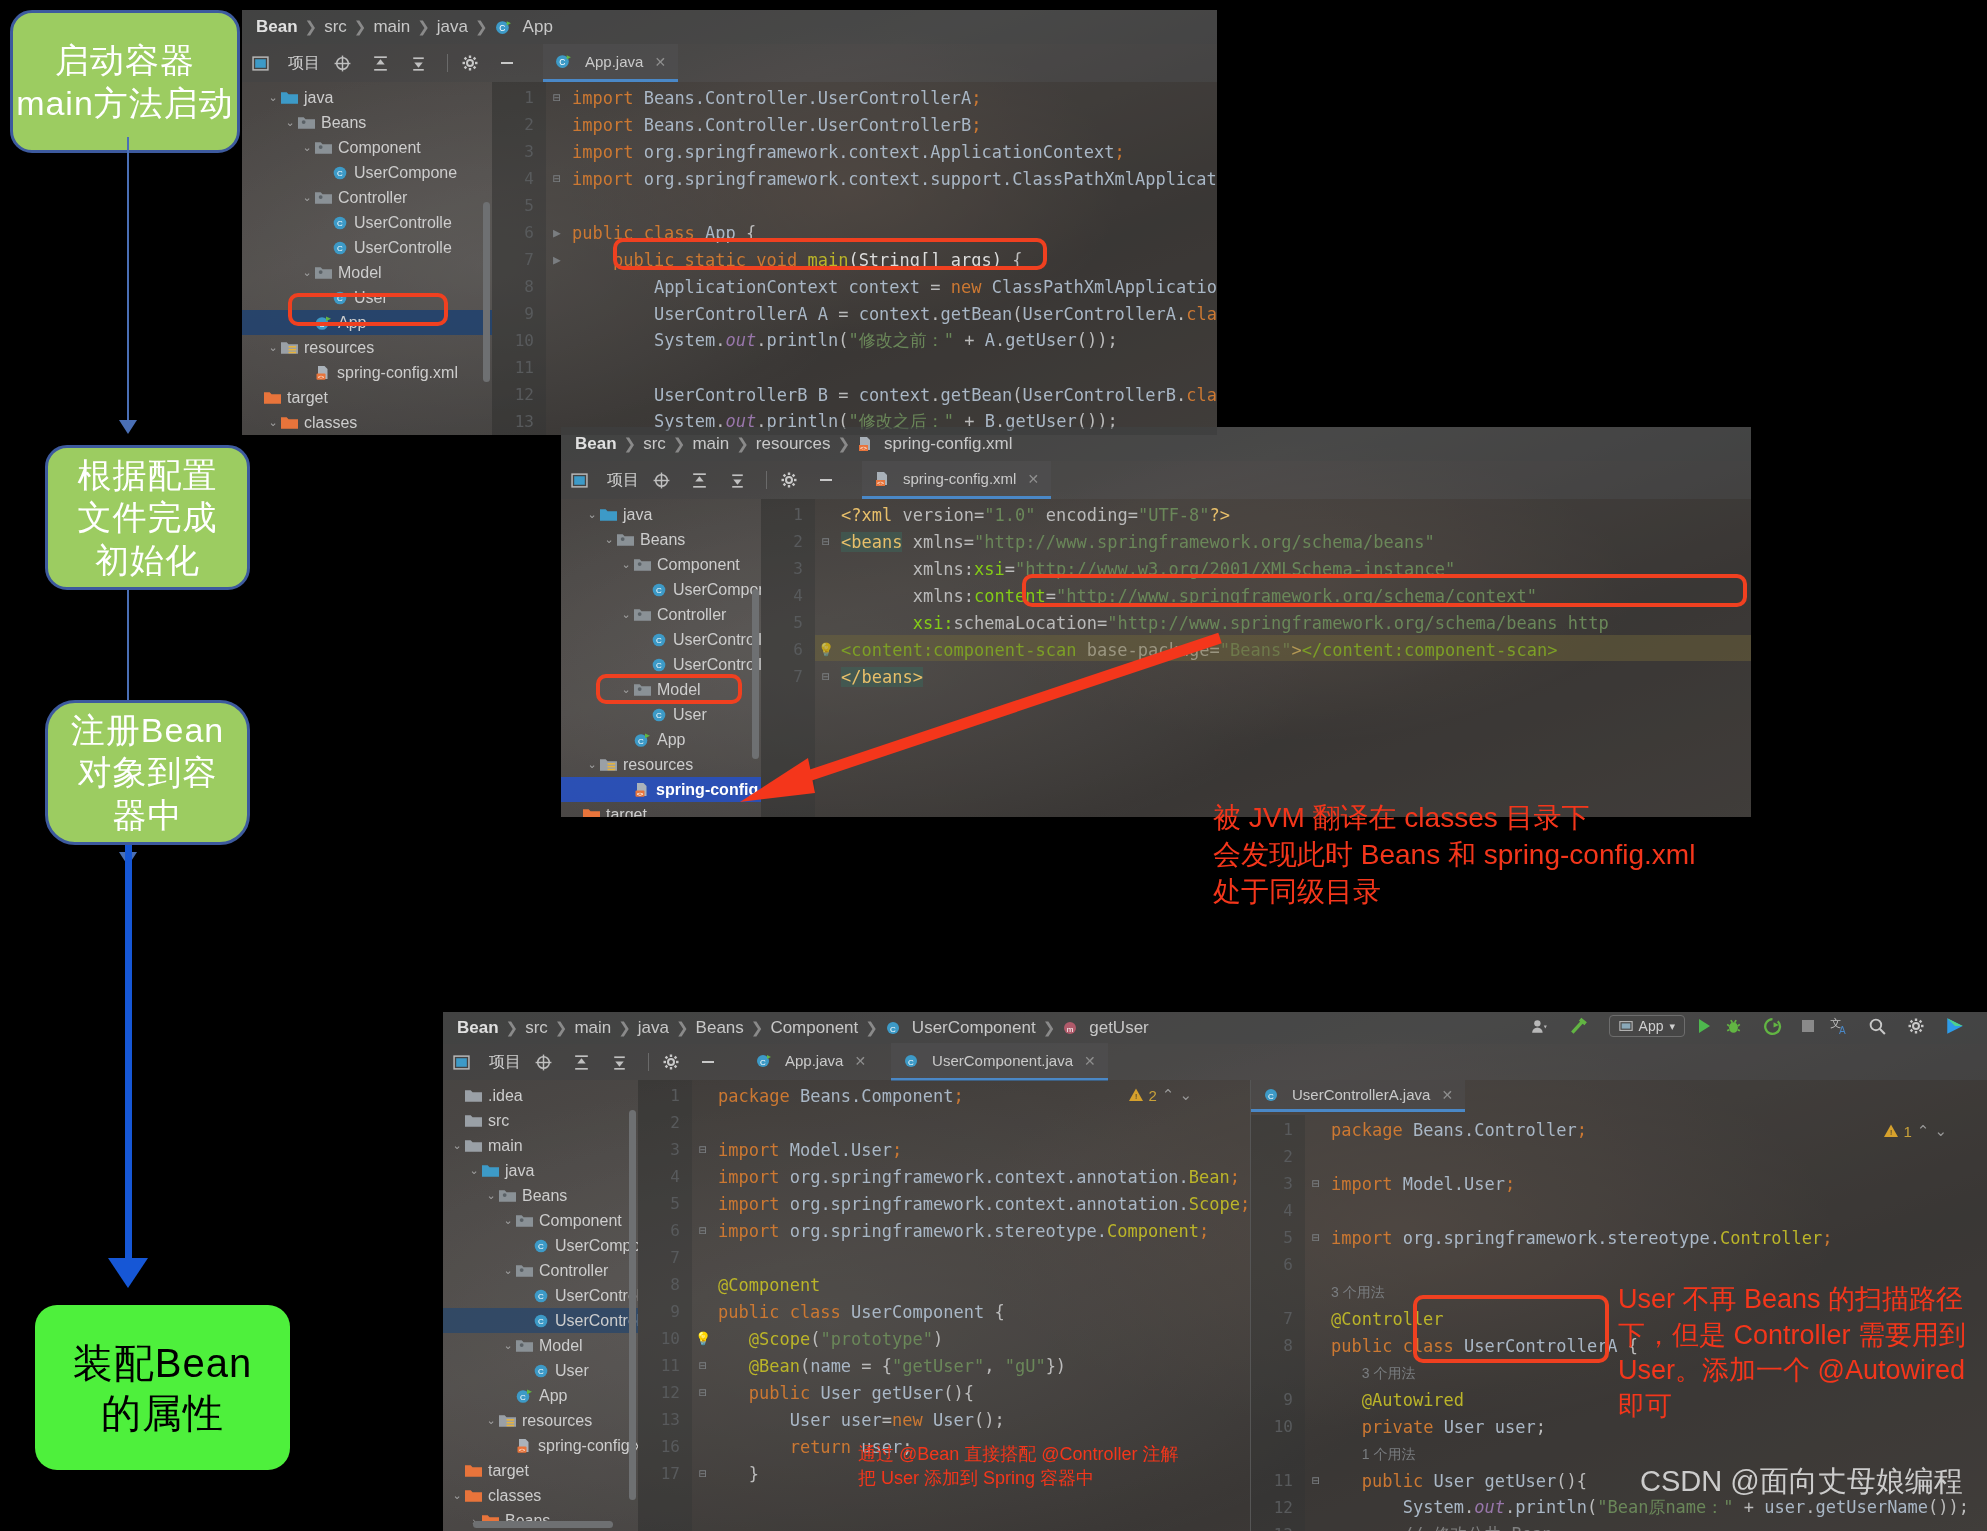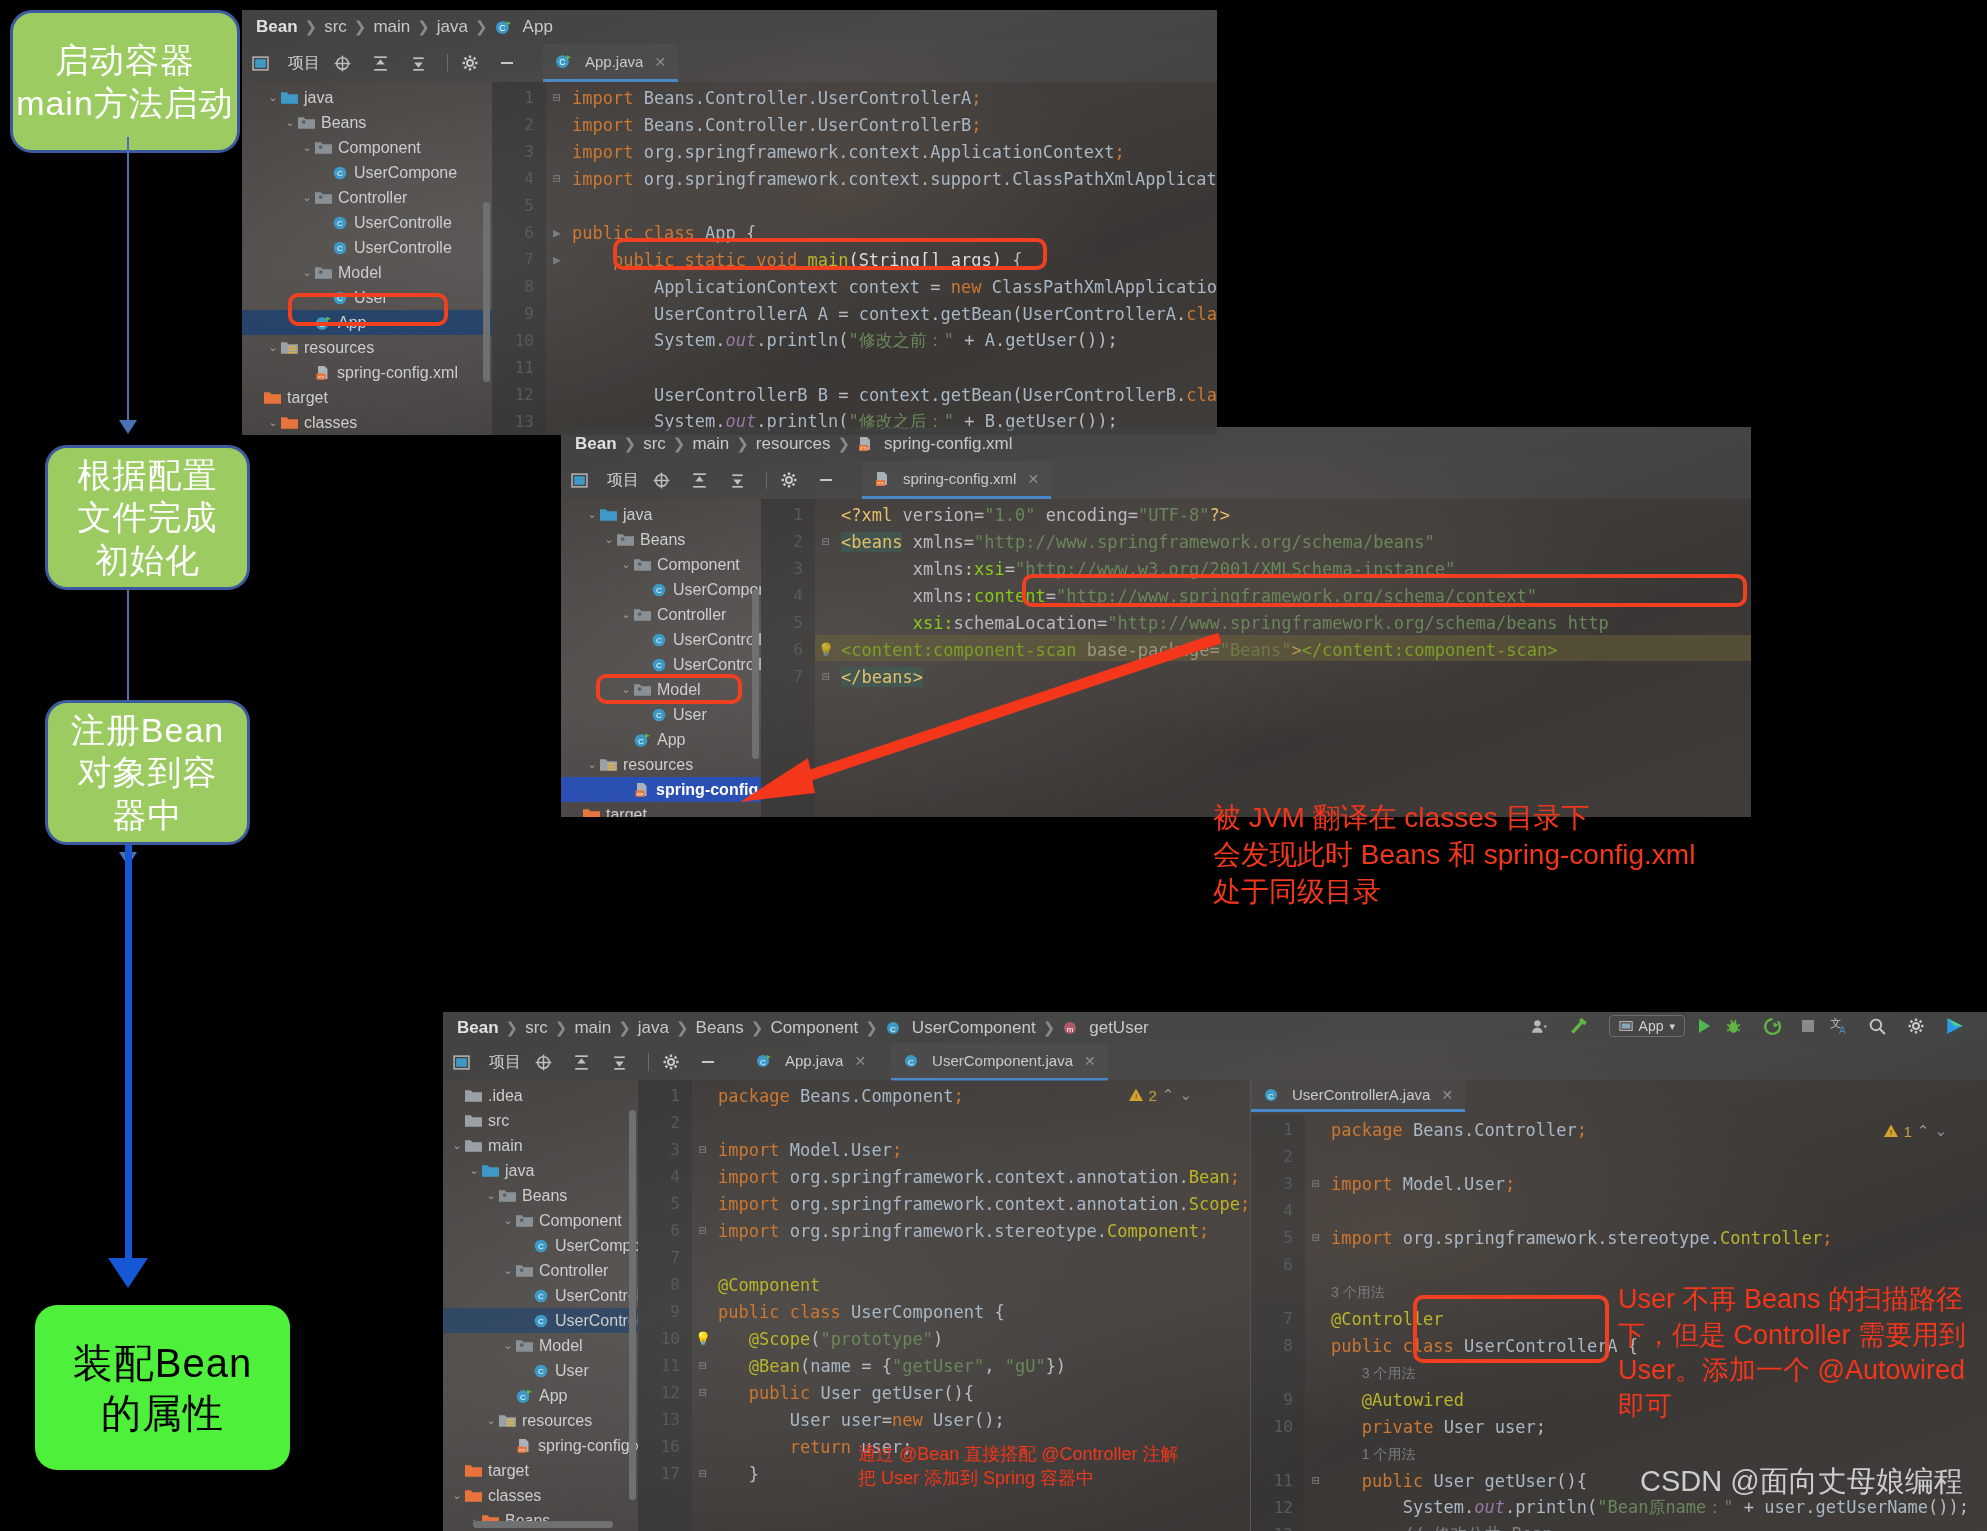--- a/index.html
+++ b/index.html
@@ -245,21 +245,21 @@
   <div class="flow-arrow-head" style="left:119px; top:420px;"></div>
 
   <div class="flow-box light" style="left:45px; top:445px; width:205px; height:145px;">
     <span style="white-space:pre-line">根据配置
 文件完成
 初始化</span>
   </div>
   <div class="flow-arrow" style="left:127px; top:590px; width:2px; height:265px;"></div>
   <div class="flow-arrow-head" style="left:119px; top:852px;"></div>
 
-  <div class="flow-box light" style="left:45px; top:700px; width:205px; height:145px;">
+  <div class="flow-box light" style="left:45px; top:700px; width:205px; height:145px;border-radius:30px;">
     <span style="white-space:pre-line">注册Bean
 对象到容
 器中</span>
   </div>
   <div class="flow-arrow thick" style="left:125px; top:845px; width:7px; height:420px;"></div>
   <div class="flow-arrow-head thick" style="left:108px; top:1258px;"></div>
 
   <div class="flow-box bright" style="left:35px; top:1305px; width:255px; height:165px;">
     <span style="white-space:pre-line">装配Bean
 的属性</span>

